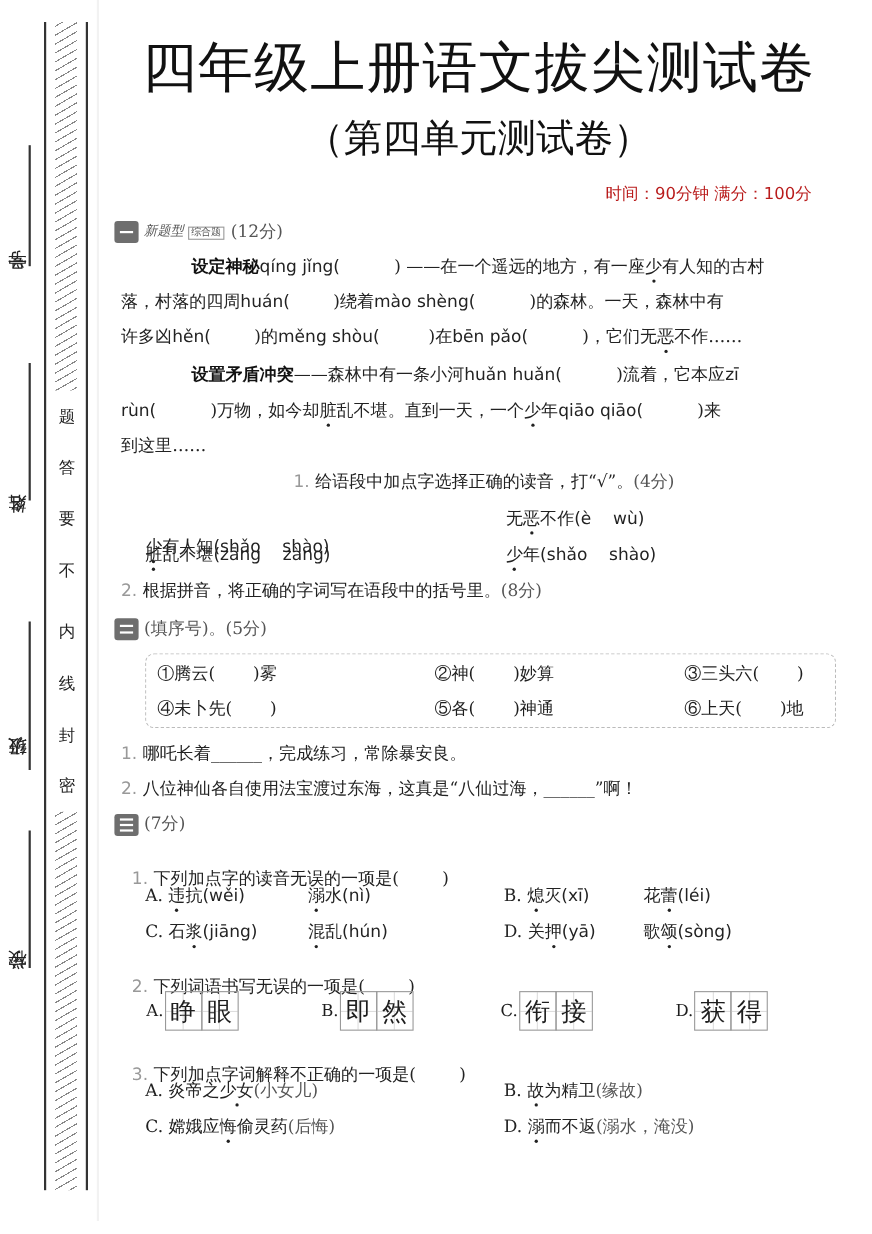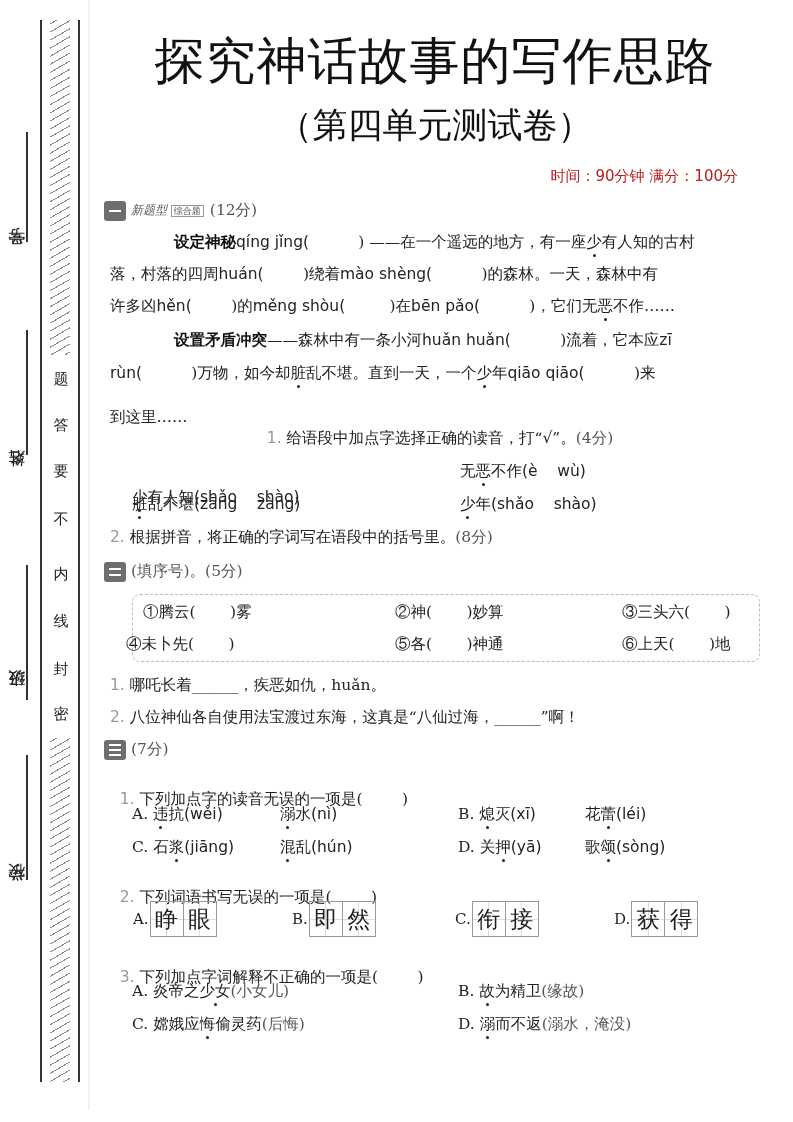--- a/index.html
+++ b/index.html
@@ -80,21 +80,21 @@
   <div class="field-label" style="top:258px;">学号</div>
   <div class="field-line" style="top:330px;height:125px;"></div>
   <div class="field-label" style="top:480px;">姓名</div>
   <div class="field-line" style="top:565px;height:135px;"></div>
   <div class="field-label" style="top:700px;">班级</div>
   <div class="field-line" style="top:755px;height:125px;"></div>
   <div class="field-label" style="top:895px;">学校</div>
 </div>
 <div class="binding-shadow"></div>
 
-<div class="title">探究神话故事的写作思路</div>
+<div class="title">四年级上册语文拔尖测试卷</div>
 <div class="subtitle">（第四单元测试卷）</div>
 <div class="meta">时间：90分钟  满分：100分</div>
 
 <div class="section-head" style="top:200px;">
   <span class="badge">
       <span class="bar" style="top:9px;"></span>
     </span>
   <span class="tag"><span>新题型</span> <span class="tag-box">综合题</span></span>
     <span class="pts">(12分)</span>
 </div>
@@ -107,21 +107,21 @@
 </div>
 <div class="line" style="top:296px;">
   <span>许多凶</span><span class="py">hěn(</span><span style="white-space:pre">        )的</span><span class="py">měng shòu(</span><span style="white-space:pre">         )在</span><span class="py">bēn pǎo(</span><span style="white-space:pre">          )，它们无</span><span class="dot">恶</span><span>不作……</span>
 </div>
 <div class="line indent" style="top:330px;">
   <span class="bold">设置矛盾冲突</span><span>——森林中有一条小河</span><span class="py">huǎn huǎn(</span><span style="white-space:pre">          )流着，它本应</span><span class="py">zī</span>
 </div>
 <div class="line" style="top:363px;">
   <span class="py">rùn(</span><span style="white-space:pre">          )万物，如今却</span><span class="dot">脏</span><span>乱不堪。直到一天，一个</span><span class="dot">少</span><span>年</span><span class="py">qiāo qiāo(</span><span style="white-space:pre">          )来</span>
 </div>
-<div class="line" style="top:395px;margin-top:12px;">到这里……</div>
+<div class="line" style="top:395px;">到这里……</div>
 
 <div class="line" style="top:428px;text-align:center;">
   <span class="qnum">1.</span> <span>给语段中加点字选择正确的读音，打“√”。</span><span class="pts">(4分)</span>
 </div>
 <div class="line" style="top:451px;left:132px;width:auto;margin-top:36px;">
   <span class="dot">少</span><span>有人知</span><span class="py" style="white-space:pre">(shǎo    shào)</span>
 </div>
 <div class="line" style="top:461px;left:460px;width:auto;">
   <span>无</span><span class="dot">恶</span><span>不作</span><span class="py" style="white-space:pre">(è    wù)</span>
 </div>
@@ -140,26 +140,26 @@
       <span class="bar" style="top:6px;"></span>
       <span class="bar" style="top:12px;"></span>
     </span>
     <span class="pts">(填序号)</span>
     <span class="pts">。(5分)</span>
 </div>
 <div class="idiom-box"></div>
 <div class="idiom" style="left:143px;top:602px;white-space:pre;">①腾云(       )雾</div>
 <div class="idiom" style="left:395px;top:602px;white-space:pre;">②神(       )妙算</div>
 <div class="idiom" style="left:622px;top:602px;white-space:pre;">③三头六(       )</div>
-<div class="idiom" style="left:126px;top:634px;white-space:pre;">④未卜先(       )</div>
+<div class="idiom" style="left:143px;top:634px;white-space:pre;">④未卜先(       )</div>
 <div class="idiom" style="left:395px;top:634px;white-space:pre;">⑤各(       )神通</div>
 <div class="idiom" style="left:622px;top:634px;white-space:pre;">⑥上天(       )地</div>
 
 <div class="line" style="top:675px;">
-  <span class="qnum">1.</span> <span>哪吒长着______，疾恶如仇，huǎn。</span>
+  <span class="qnum">1.</span> <span>哪吒长着______，完成练习，常除暴安良。</span>
 </div>
 <div class="line" style="top:707px;">
   <span class="qnum">2.</span> <span>八位神仙各自使用法宝渡过东海，这真是“八仙过海，______”啊！</span>
 </div>
 
 <div class="section-head" style="top:739px;">
   <span class="badge">
       <span class="bar" style="top:4px;"></span>
       <span class="bar" style="top:9px;"></span>
       <span class="bar" style="top:14px;"></span>

